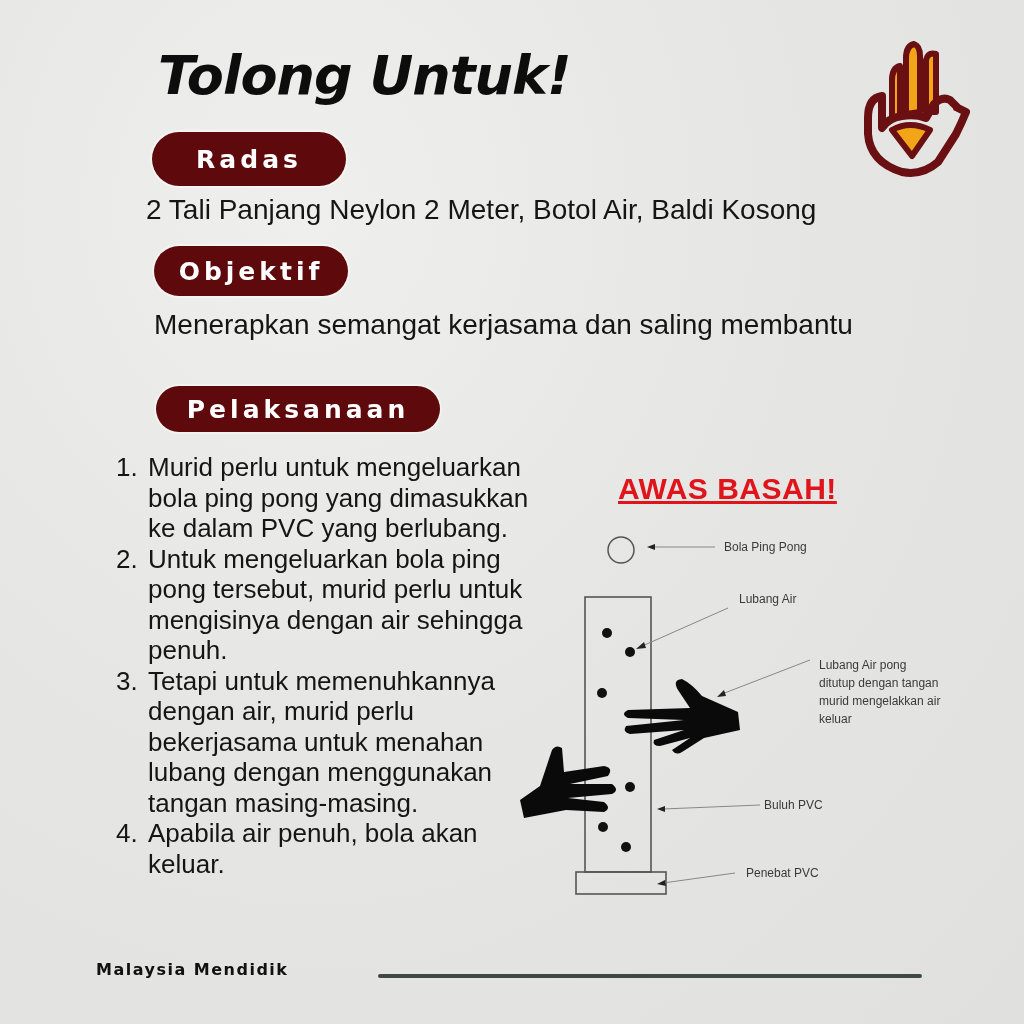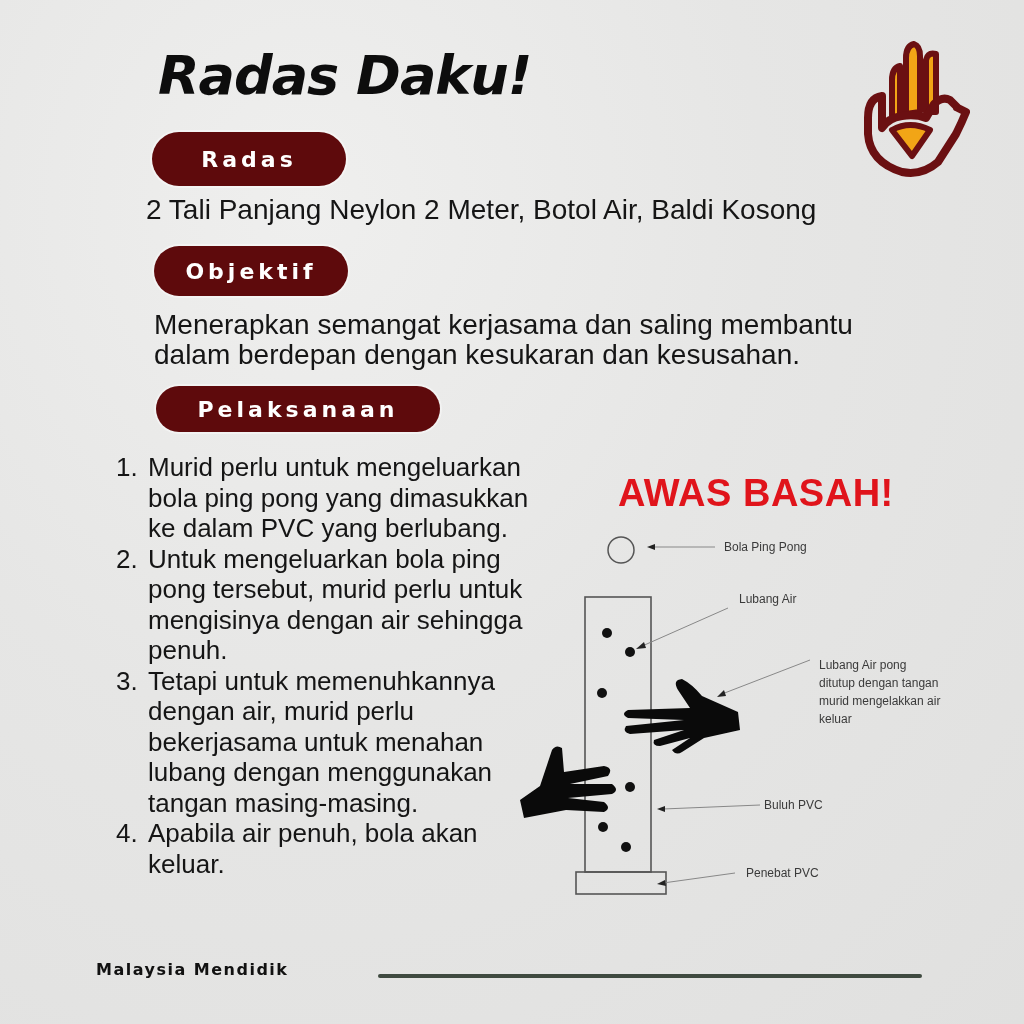--- a/index.html
+++ b/index.html
@@ -10,44 +10,44 @@
     color: #111;
   }
   .abs { position: absolute; }
   .title {
     left: 158px; top: 44px; font-size: 54px; font-weight: bold; font-style: italic;
     font-family: "DejaVu Sans", sans-serif; letter-spacing: -1px; color: #0d0d0d;
   }
   .pill {
     background: #5e0a0c; color: #fff; border-radius: 28px;
     font-family: "DejaVu Sans", sans-serif; font-weight: bold;
-    font-size: 22px; letter-spacing: 4px; display: flex; align-items: center; justify-content: center;
+    font-size: 25px; letter-spacing: 4px; display: flex; align-items: center; justify-content: center;
     box-shadow: 0 0 0 2px rgba(255,255,255,0.4);
   }
   .body-text { font-size: 28px; line-height: 30px; color: #151515; }
   .steps {
     left: 116px; top: 452px; width: 430px; font-size: 26px; line-height: 30.5px; color: #151515;
     margin: 0; padding: 0; list-style: none;
   }
   .steps li { display: flex; }
   .steps .num { width: 32px; flex: none; }
   .warning {
-    left: 618px; top: 472px; font-size: 38px; font-weight: bold; color: #e0141b; letter-spacing: 0.5px;
+    left: 618px; top: 472px; font-size: 30px; font-weight: bold; color: #e0141b; letter-spacing: 0.5px; text-decoration: underline;
   }
   .label { font-size: 12px; color: #3a3a3a; line-height: 18px; }
   .footer-text {
     left: 96px; top: 960px; font-family: "DejaVu Sans", sans-serif; font-weight: bold;
     font-size: 16px; letter-spacing: 1.5px; color: #111;
   }
   .footer-line { left: 378px; top: 974px; width: 544px; height: 4px; background: #3f4a40; border-radius: 2px; }
 </style>
 </head>
 <body>
 
-<div class="abs title">Radas Daku!</div>
+<div class="abs title">Tolong Untuk!</div>
 
 <div class="abs" style="left:862px; top:38px; width:108px; height:140px;">
   <svg width="108" height="140" viewBox="0 0 108 140">
 
     <g stroke="#6b1012" stroke-width="6" fill="#f2a516" stroke-linejoin="round">
       <path d="M30 42 Q30 30 38 28 L38 78 L30 80 Z"></path>
       <path d="M44 20 Q44 8 52 6 Q58 8 58 18 L58 74 L44 76 Z"></path>
       <path d="M64 22 Q66 14 74 16 L74 74 L64 74 Z"></path>
     </g>
 
@@ -61,21 +61,20 @@
 <div class="abs pill" style="left:152px; top:132px; width:194px; height:54px;">
   <span>Radas</span>
 </div>
 <div class="abs body-text" style="left:146px; top:195px;">2 Tali Panjang Neylon 2 Meter, Botol Air, Baldi Kosong</div>
 
 <div class="abs pill" style="left:154px; top:246px; width:194px; height:50px;">
   <span>Objektif</span>
 </div>
 <div class="abs body-text" style="left:154px; top:310px;">
   <div>Menerapkan semangat kerjasama dan saling membantu</div>
-  <div>dalam berdepan dengan kesukaran dan kesusahan.</div>
 </div>
 
 <div class="abs pill" style="left:156px; top:386px; width:284px; height:46px;">
   <span>Pelaksanaan</span>
 </div>
 
 <ol class="abs steps">
   <li>
     <span class="num">1.</span>
     <span>Murid perlu untuk mengeluarkan bola ping pong yang dimasukkan ke dalam PVC yang berlubang.</span>

